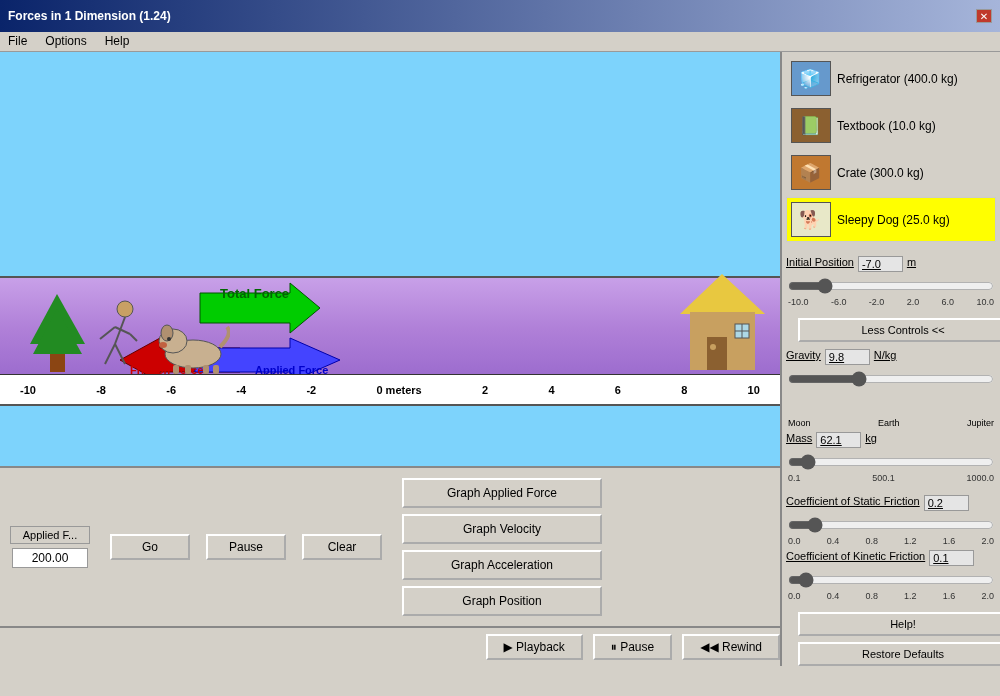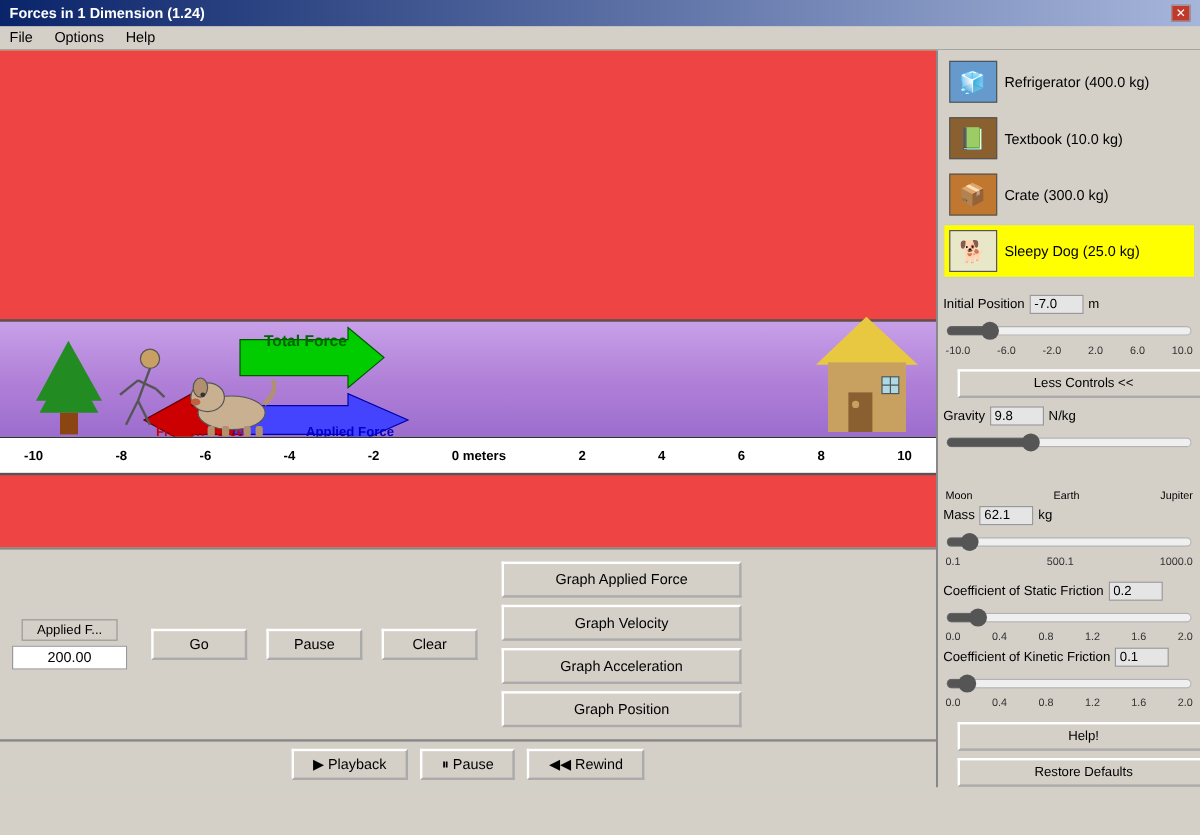--- a/index.html
+++ b/index.html
@@ -6,21 +6,21 @@
     body { width: 1000px; height: 696px; overflow: hidden; font-family: Arial, sans-serif; font-size: 12px; background: #d4d0c8; }
 
     
     .title-bar {
       background: linear-gradient(to right, #0a246a, #a6b5da);
       color: white;
       padding: 1px 8px;
       display: flex;
       align-items: center;
       justify-content: space-between;
-      height: 22px;
+      height: 32px;
     }
     .title-bar-title { font-size: 12px; font-weight: bold; }
     .title-bar-close {
       background: #c0392b;
       color: white;
       border: 1px solid #999;
       width: 16px; height: 14px;
       font-size: 10px;
       cursor: pointer;
       display: flex; align-items: center; justify-content: center;
@@ -48,21 +48,21 @@
       flex: 1;
       background: #90ee90;
       position: relative;
       display: flex;
       flex-direction: column;
     }
 
     
     .scene {
       flex: 1;
-      background: #ef4444;
+      background: #7dd3fc;
       position: relative;
       overflow: hidden;
     }
 
     
     .track-area {
       position: absolute;
       bottom: 60px;
       left: 0; right: 0;
       height: 130px;
@@ -119,21 +119,21 @@
       padding: 2px 6px;
       background: #d4d0c8;
       width: 80px;
       text-align: center;
     }
 
     .applied-force-value {
       border: 1px solid #999;
       padding: 2px 6px;
       background: white;
-      width: 96px;
+      width: 76px;
       text-align: center;
       font-size: 12px;
     }
 
     .sim-buttons {
       display: flex;
       flex-direction: row;
       gap: 16px;
     }
 
@@ -163,21 +163,21 @@
       text-align: center;
     }
 
     
     .playback-bar {
       height: 40px;
       background: #d4d0c8;
       border-top: 2px solid #888;
       display: flex;
       align-items: center;
-      justify-content: center;
+      justify-content: flex-end;
       gap: 10px;
     }
 
     .playback-btn {
       padding: 4px 16px;
       background: #d4d0c8;
       border: 2px outset #fff;
       cursor: pointer;
       font-size: 12px;
     }
@@ -217,24 +217,24 @@
       display: flex;
       align-items: center;
       justify-content: center;
       font-size: 20px;
     }
 
     .object-label { font-size: 12px; }
 
     .control-row {
       display: flex;
-      align-items: center;
       margin: 4px 0;
       gap: 4px;
       flex-wrap: wrap;
+      text-decoration: underline;
     }
 
     .control-label { font-size: 11px; flex-shrink: 0; }
     .control-input {
       width: 45px;
       font-size: 11px;
       border: 1px solid #999;
       padding: 1px 3px;
       background: #e5e5e5;
     }

